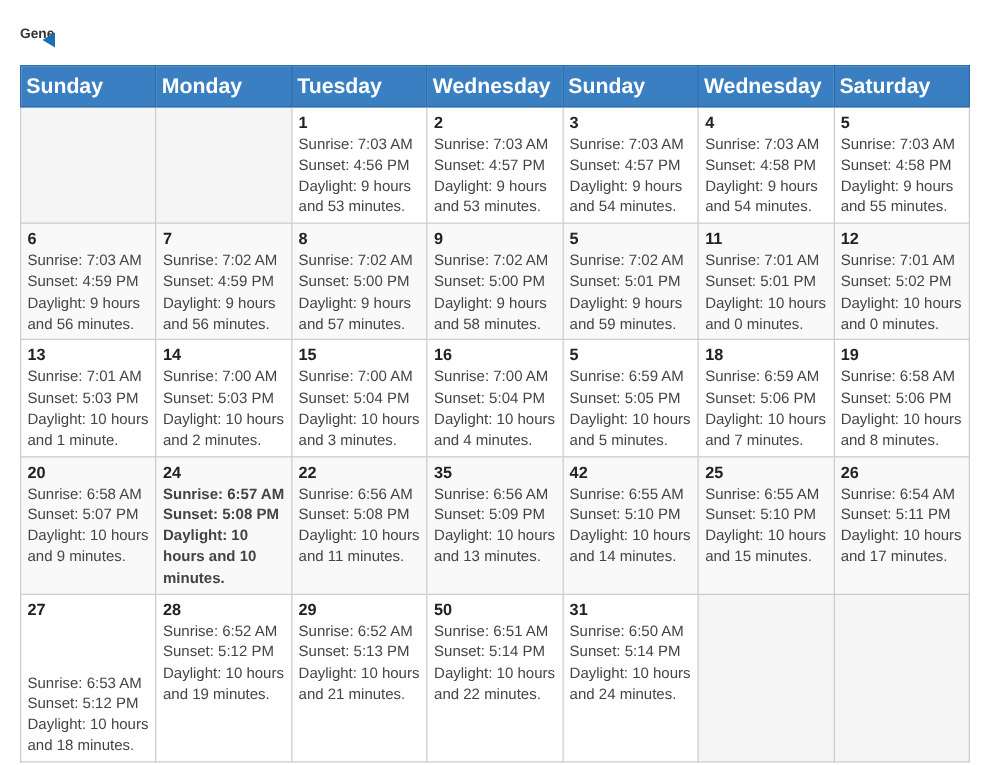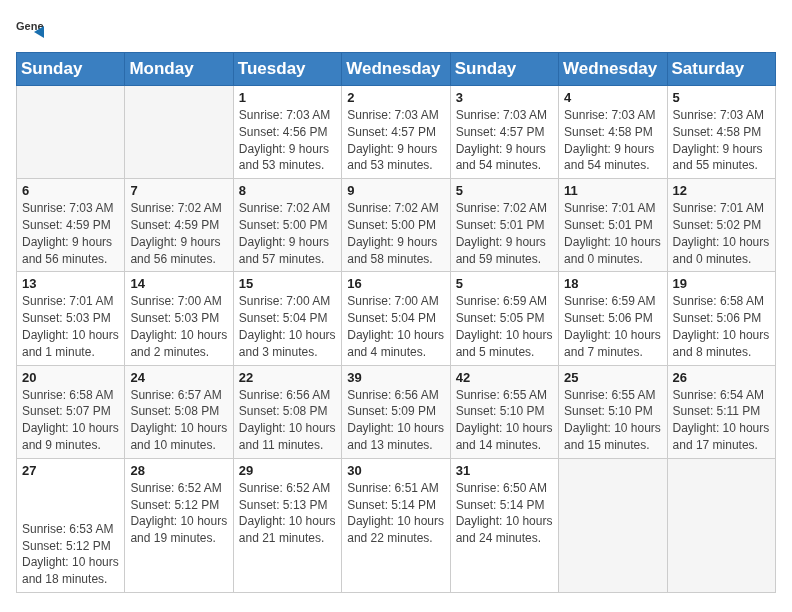--- a/index.html
+++ b/index.html
@@ -234,32 +234,32 @@
       </tr>
       <tr>
         <td>
           <div class="day-number">20</div>
           <div class="day-info" style="white-space: pre-line;">Sunrise: 6:58 AM
 Sunset: 5:07 PM
 Daylight: 10 hours and 9 minutes.</div>
         </td>
         <td>
           <div class="day-number">24</div>
-          <div class="day-info" style="white-space: pre-line;">Sunrise: 6:57 AM
+          <div class="day-info" style="white-space: pre-line; font-weight: bold;">Sunrise: 6:57 AM
 Sunset: 5:08 PM
 Daylight: 10 hours and 10 minutes.</div>
         </td>
         <td>
           <div class="day-number">22</div>
           <div class="day-info" style="white-space: pre-line;">Sunrise: 6:56 AM
 Sunset: 5:08 PM
 Daylight: 10 hours and 11 minutes.</div>
         </td>
         <td>
-          <div class="day-number">39</div>
+          <div class="day-number">35</div>
           <div class="day-info" style="white-space: pre-line;">Sunrise: 6:56 AM
 Sunset: 5:09 PM
 Daylight: 10 hours and 13 minutes.</div>
         </td>
         <td>
           <div class="day-number">42</div>
           <div class="day-info" style="white-space: pre-line;">Sunrise: 6:55 AM
 Sunset: 5:10 PM
 Daylight: 10 hours and 14 minutes.</div>
         </td>
@@ -289,21 +289,21 @@
 Sunset: 5:12 PM
 Daylight: 10 hours and 19 minutes.</div>
         </td>
         <td>
           <div class="day-number">29</div>
           <div class="day-info" style="white-space: pre-line;">Sunrise: 6:52 AM
 Sunset: 5:13 PM
 Daylight: 10 hours and 21 minutes.</div>
         </td>
         <td>
-          <div class="day-number">30</div>
+          <div class="day-number">50</div>
           <div class="day-info" style="white-space: pre-line;">Sunrise: 6:51 AM
 Sunset: 5:14 PM
 Daylight: 10 hours and 22 minutes.</div>
         </td>
         <td>
           <div class="day-number">31</div>
           <div class="day-info" style="white-space: pre-line;">Sunrise: 6:50 AM
 Sunset: 5:14 PM
 Daylight: 10 hours and 24 minutes.</div>
         </td>

